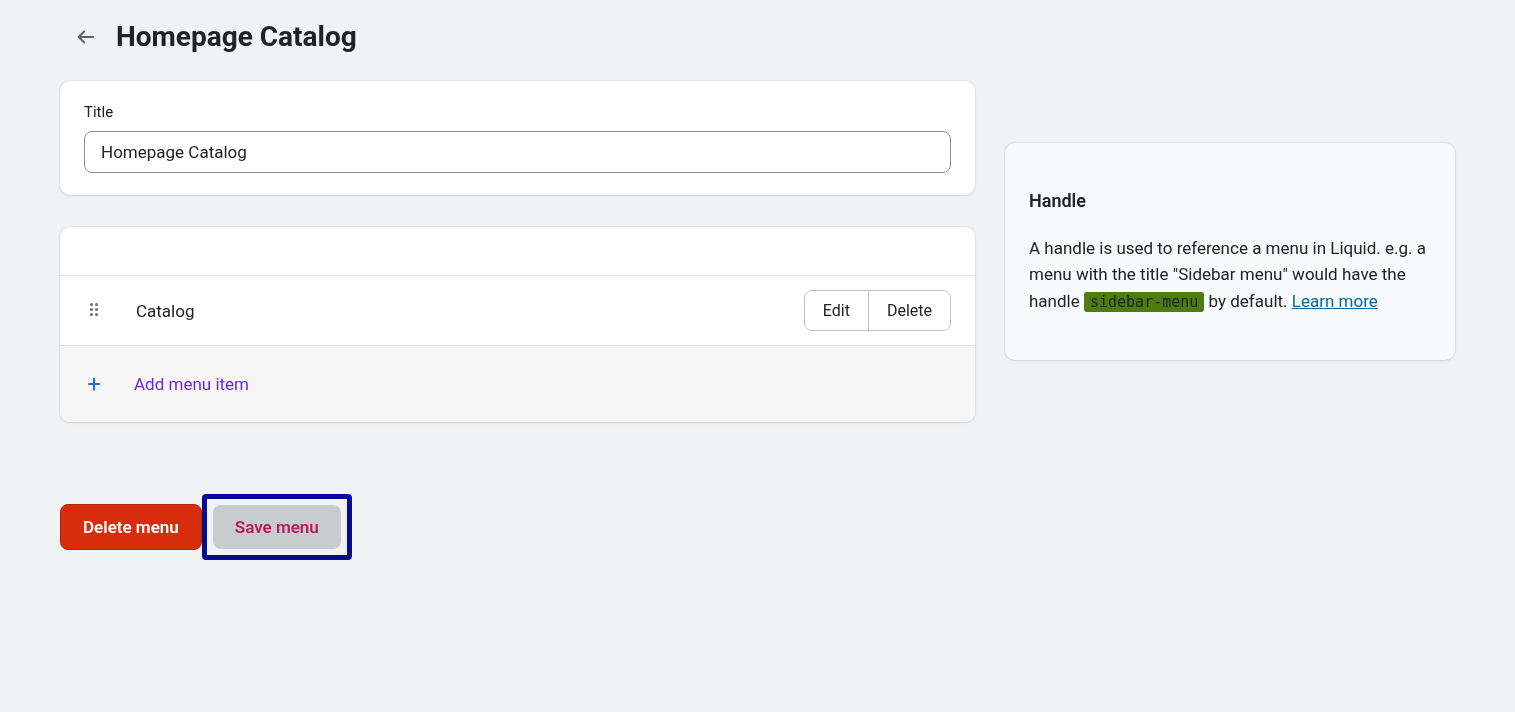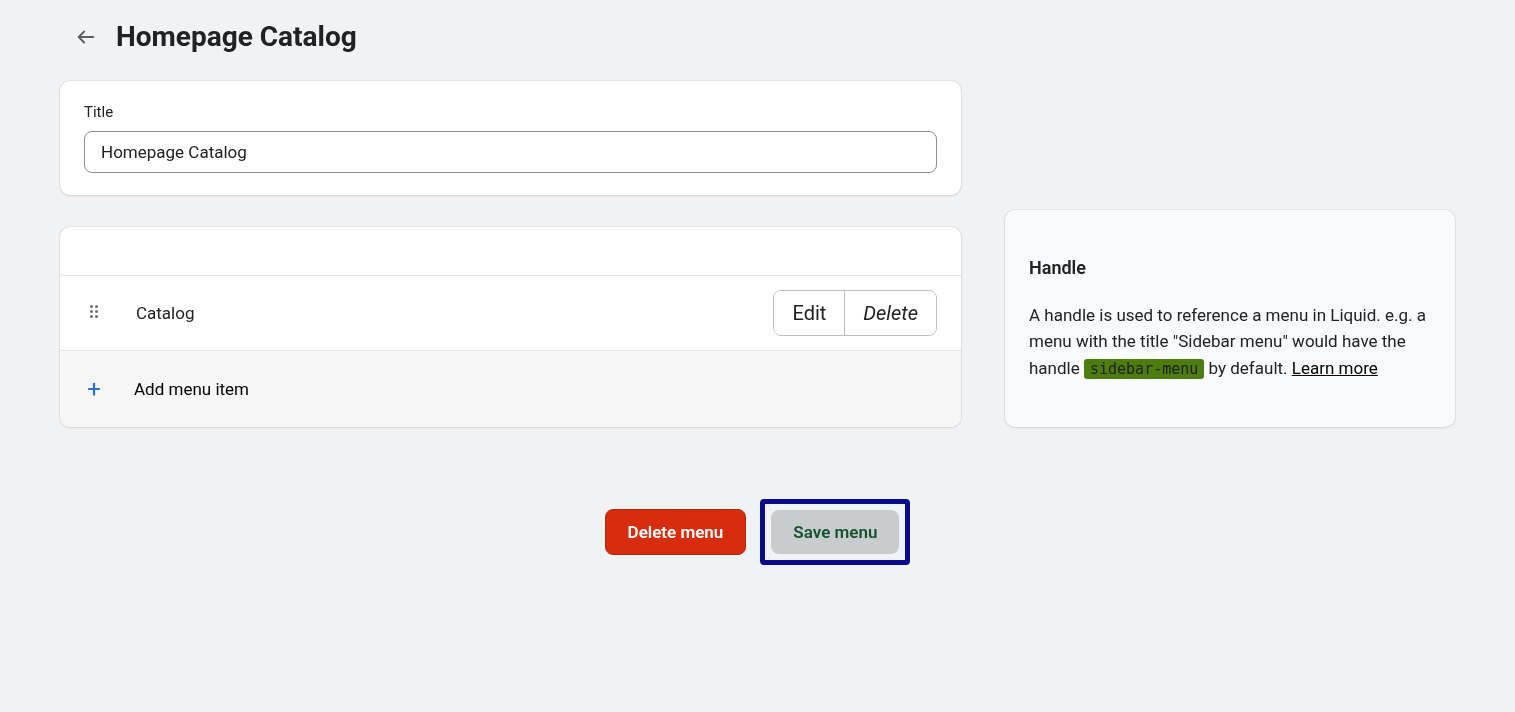--- a/index.html
+++ b/index.html
@@ -29,22 +29,22 @@
       align-items: center;
       justify-content: center;
     }
     .page-title {
       font-size: 28px;
       font-weight: 700;
       color: #202223;
     }
     .layout {
       display: flex;
-      gap: 44px;
-      align-items: flex-end;
+      gap: 30px;
+      align-items: center;
     }
     .main-col {
       flex: 1;
       max-width: 920px;
     }
     .side-col {
       width: 450px;
     }
     .card {
       background: #fff;
@@ -115,47 +115,46 @@
     .btn-group {
       display: inline-flex;
       border: 1px solid #babfc3;
       border-radius: 8px;
       overflow: hidden;
     }
     .btn-group button {
       background: #fff;
       border: none;
       padding: 10px 18px;
-      font-size: 20px;
+      font-size: 16px;
       font-family: inherit;
       cursor: pointer;
       color: #202223;
     }
     .btn-group button + button {
       border-left: 1px solid #babfc3;
-      font-style: italic;
     }
     .add-row {
       display: flex;
       align-items: center;
       gap: 30px;
       padding: 24px 24px 24px 24px;
       border-top: 1px solid #e1e3e5;
       background: #f6f6f7;
       cursor: pointer;
     }
     .plus-icon {
       color: #2c6ecb;
       font-size: 24px;
       width: 20px;
       text-align: center;
       font-weight: 400;
     }
     .add-label {
-      color: #000000;
+      color: #6d28d9;
       font-size: 17px;
     }
     .side-title {
       font-size: 18px;
       font-weight: 600;
       margin-bottom: 24px;
       margin-top: 25px;
     }
     .side-desc {
       font-size: 17px;
@@ -164,49 +163,48 @@
       margin-bottom: 24px;
     }
     .side-desc code {
       background: #4d7c0f;
       padding: 1px 6px;
       border-radius: 3px;
       font-family: ui-monospace, SFMono-Regular, Menlo, monospace;
       font-size: 15px;
     }
     .link {
-      color: #000000;
+      color: #0369a1;
       text-decoration: underline;
       cursor: pointer;
     }
     .footer-actions {
       display: flex;
-      justify-content: center;
-      gap: 14px;
+      justify-content: flex-start;
       margin-top: 40px;
       align-items: center;
       padding-right: 0;
     }
     .btn {
       padding: 12px 22px;
       border-radius: 8px;
       font-size: 17px;
       font-weight: 600;
       cursor: pointer;
       font-family: inherit;
       border: none;
     }
     .btn-danger {
       background: #d72c0d;
       color: #fff;
       border: 1px solid #b02a0c;
     }
     .btn-disabled {
       background: #c9cccf;
-      color: #14532d;
+      color: #be185d;
       cursor: default;
     }
     .highlight-box {
       border: 5px solid #0a0a8c;
       padding: 6px;
       border-radius: 4px;
       display: inline-flex;
     }
   </style>
 </head>

